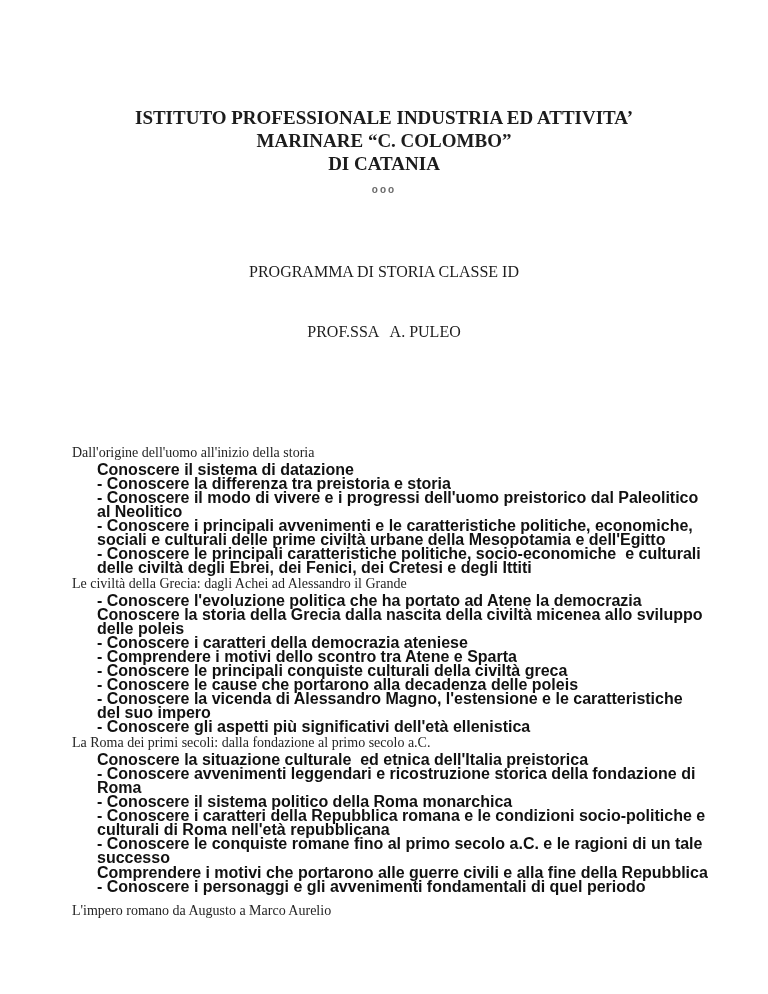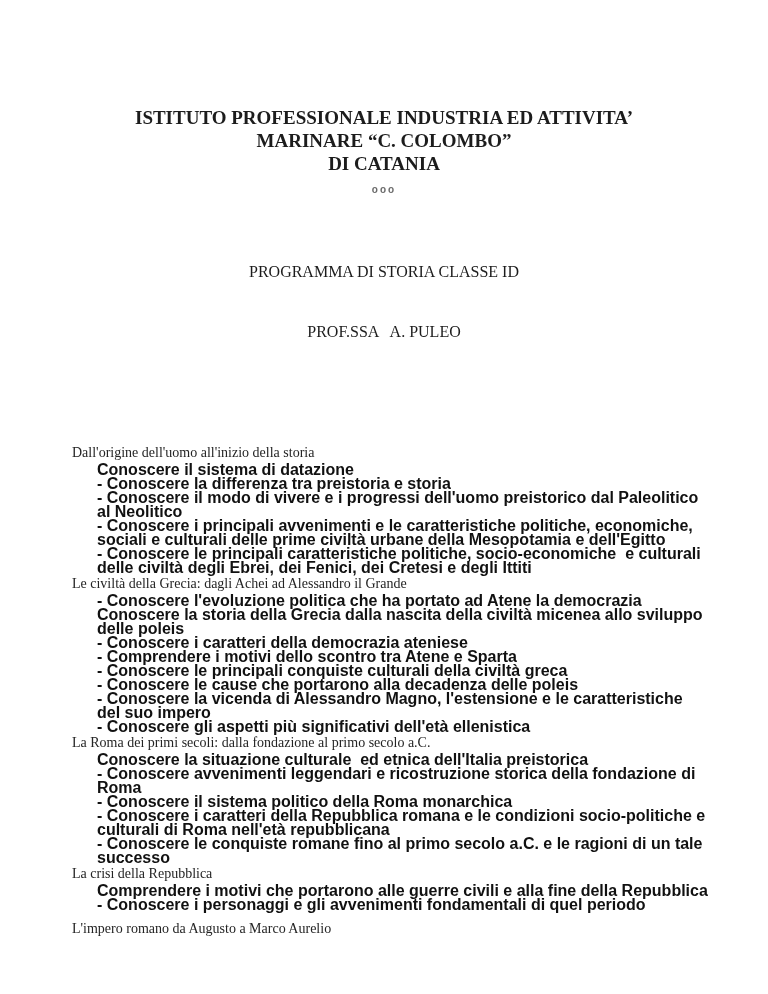--- a/index.html
+++ b/index.html
@@ -140,21 +140,20 @@
 
   <div class="item">- Conoscere il sistema politico della Roma monarchica</div>
 
   <div class="item">- Conoscere i caratteri della Repubblica romana e le condizioni socio-politiche e culturali di Roma nell'età repubblicana</div>
 
   <div class="item">- Conoscere le conquiste romane fino al primo secolo a.C. e le ragioni di un tale successo</div>
 </div>
   </section>
 
   <section class="section">
-    <div class="section-heading">La crisi della Repubblica</div>
     <div class="section-items">
   <div class="item">Comprendere i motivi che portarono alle guerre civili e alla fine della Repubblica</div>
 
   <div class="item">- Conoscere i personaggi e gli avvenimenti fondamentali di quel periodo</div>
 </div>
   </section>
 
   <section class="section">
     <div class="section-heading">L'impero romano da Augusto a Marco Aurelio</div>
 

